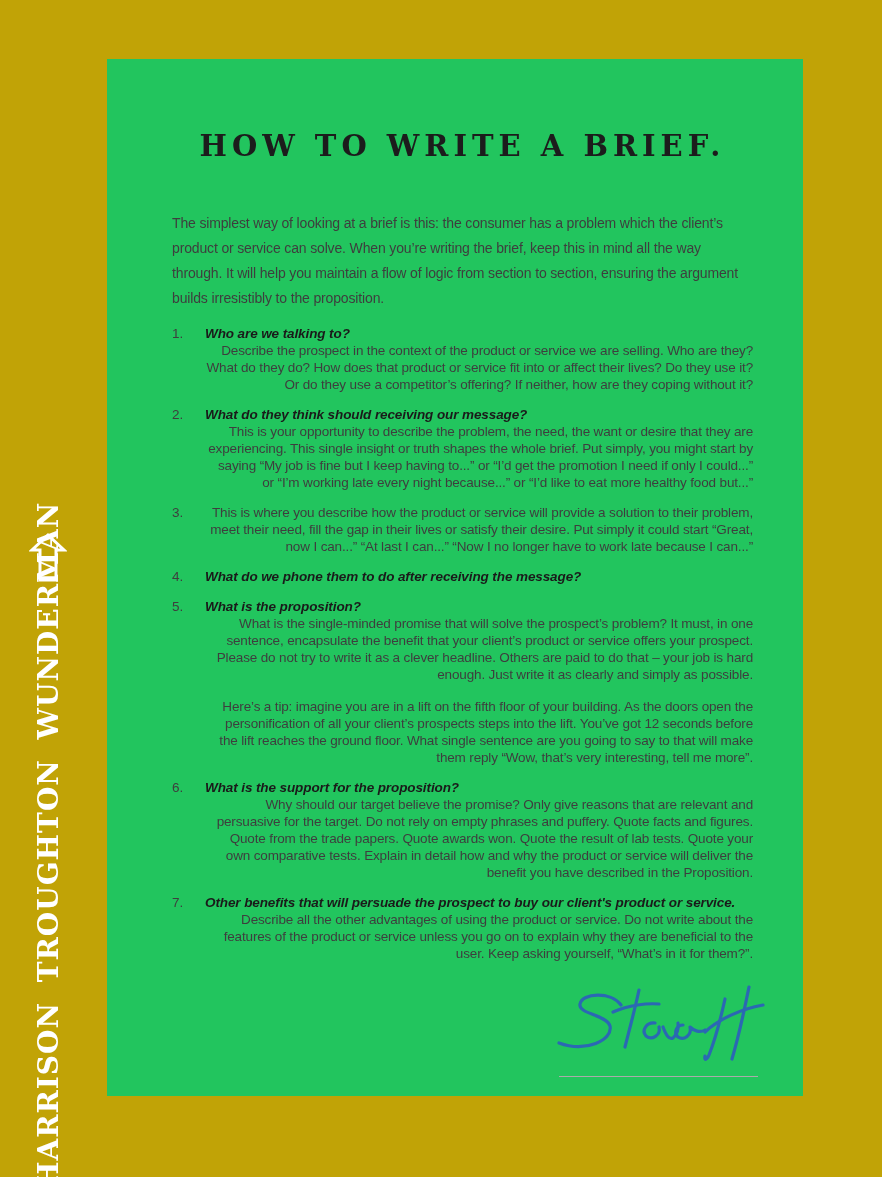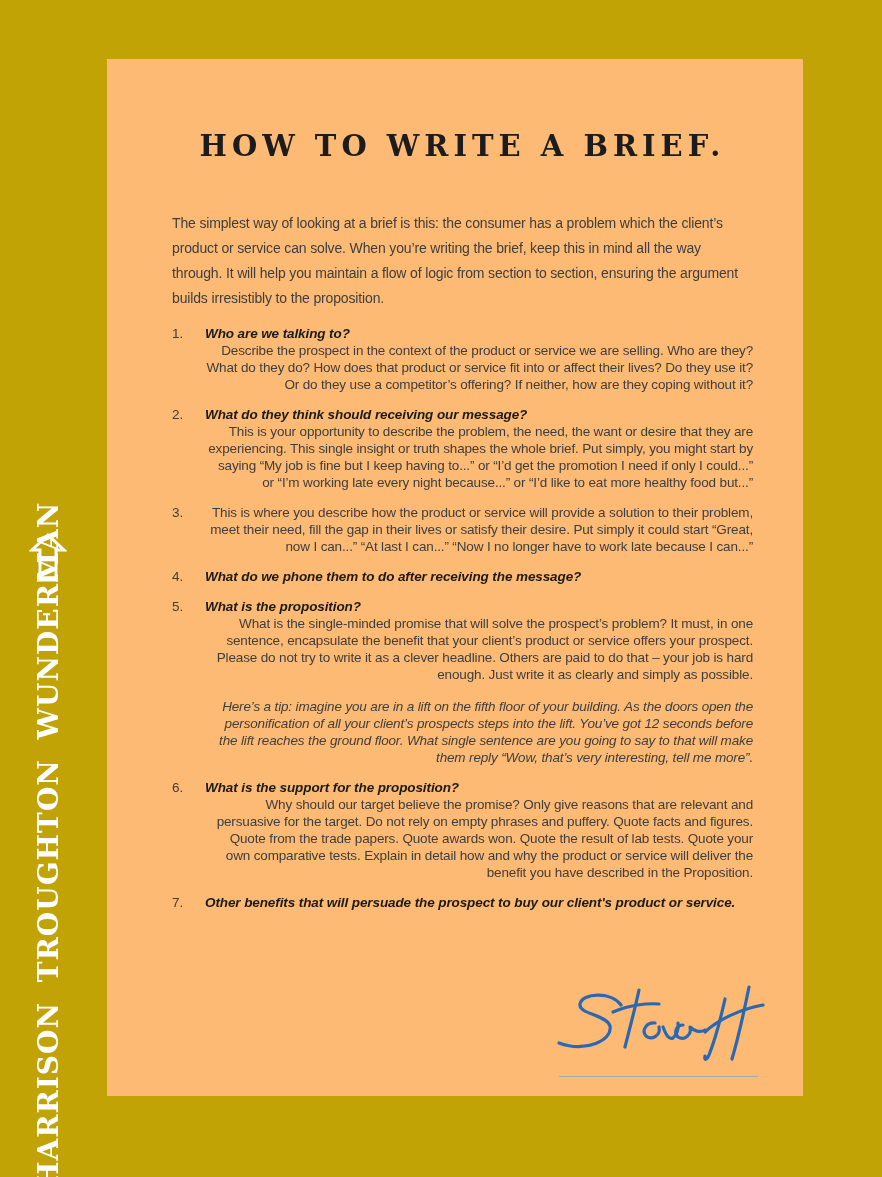--- a/index.html
+++ b/index.html
@@ -20,21 +20,21 @@
     background: #c1a306;
     overflow: hidden;
   }
   
   .page {
     position: absolute;
     left: 107px;
     top: 59px;
     width: 696px;
     height: 1037px;
-    background: #fdba74;
+    background: #22c55e;
   }
   .content {
     margin: 0 50px 0 65px;
   }
   .doc-title {
     margin-top: 70px;
     text-align: center;
     font-family: "DejaVu Serif", serif;
     font-weight: bold;
     font-size: 29px;
@@ -76,21 +76,20 @@
     font-style: italic;
     color: #1a1a1a;
     letter-spacing: -0.1px;
   }
   .item-body p {
     margin: 0;
     text-align: right;
   }
   .item-body p + p {
     margin-top: 15px;
-    font-style: italic;
   }
   
   .signature {
     position: absolute;
     left: 448px;
     top: 926px;
     width: 214px;
     height: 84px;
   }
   .sig-line {
@@ -190,20 +189,21 @@
           <div class="item-body">
             <div class="item-heading">What is the support for the proposition?</div>
             <p>Why should our target believe the promise? Only give reasons that are relevant and persuasive for the target. Do not rely on empty phrases and puffery. Quote facts and figures. Quote from the trade papers. Quote awards won. Quote the result of lab tests. Quote your own comparative tests. Explain in detail how and why the product or service will deliver the benefit you have described in the Proposition.</p>
           </div>
         </div>
 
         <div class="item">
           <div class="item-num">7.</div>
           <div class="item-body">
             <div class="item-heading">Other benefits that will persuade the prospect to buy our client's product or service.</div>
+            <p>Describe all the other advantages of using the product or service. Do not write about the features of the product or service unless you go on to explain why they are beneficial to the user. Keep asking yourself, “What’s in it for them?”.</p>
           </div>
         </div>
 
       </div>
     </div>
 
     <svg class="signature" viewBox="0 0 214 84" aria-label="Steve H">
       <g fill="none" stroke="#2b68b3" stroke-width="3.2" stroke-linecap="round" stroke-linejoin="round">
         <path d="M66,20 C56,6 27,8 25,19 C23,29 52,30 55,41 C58,55 31,68 4,58"></path>
         <path d="M84,5 C80,24 74,46 70,62"></path>

